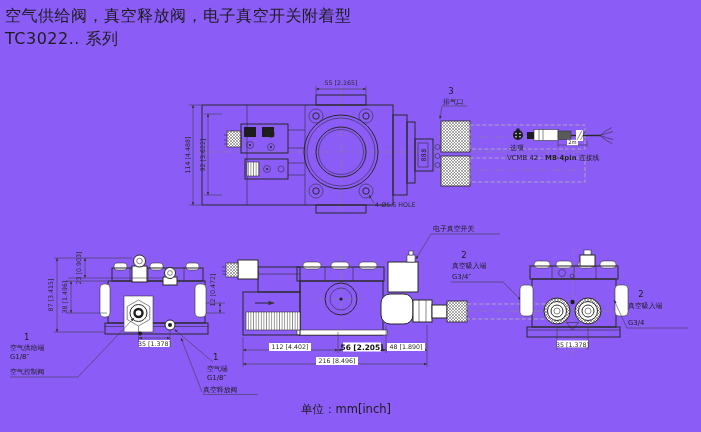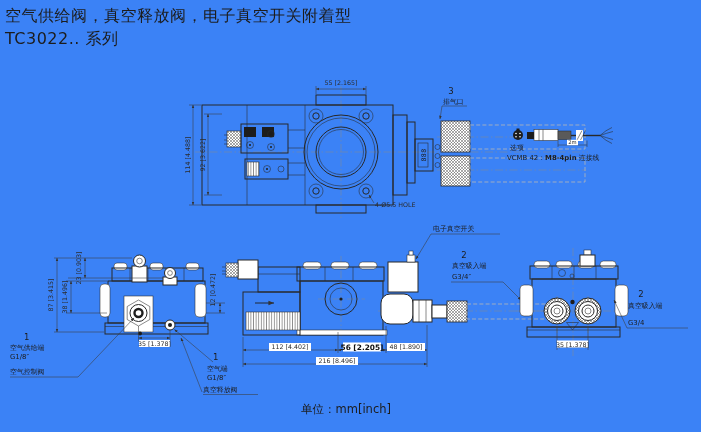--- a/index.html
+++ b/index.html
@@ -1,16 +1,16 @@
 <!DOCTYPE html>
 <html><head>
 <meta charset="utf-8">
 <style>
   html,body{margin:0;padding:0;background:#fff;}
-  .page{position:relative;width:701px;height:432px;background:#3b82f6;overflow:hidden;
+  .page{position:relative;width:701px;height:432px;background:#8b5cf6;overflow:hidden;
         font-family:"DejaVu Sans","Liberation Sans",sans-serif;}
   svg text{font-family:"DejaVu Sans","Liberation Sans",sans-serif;fill:#1c1c1c;}
   .ttl{font-size:16px;letter-spacing:.5px;}
   .unit{font-size:11.5px;}
   .dt{font-size:6.3px;fill:#2b2b2b;}
   .dtb{font-size:7.4px;font-weight:bold;fill:#111;}
   .lb{font-size:6.9px;}
   .num{font-size:8.5px;}
   .tiny{font-size:5.2px;}
   .dig{font-size:6.5px;font-family:"DejaVu Sans Mono",monospace;letter-spacing:.4px;}

